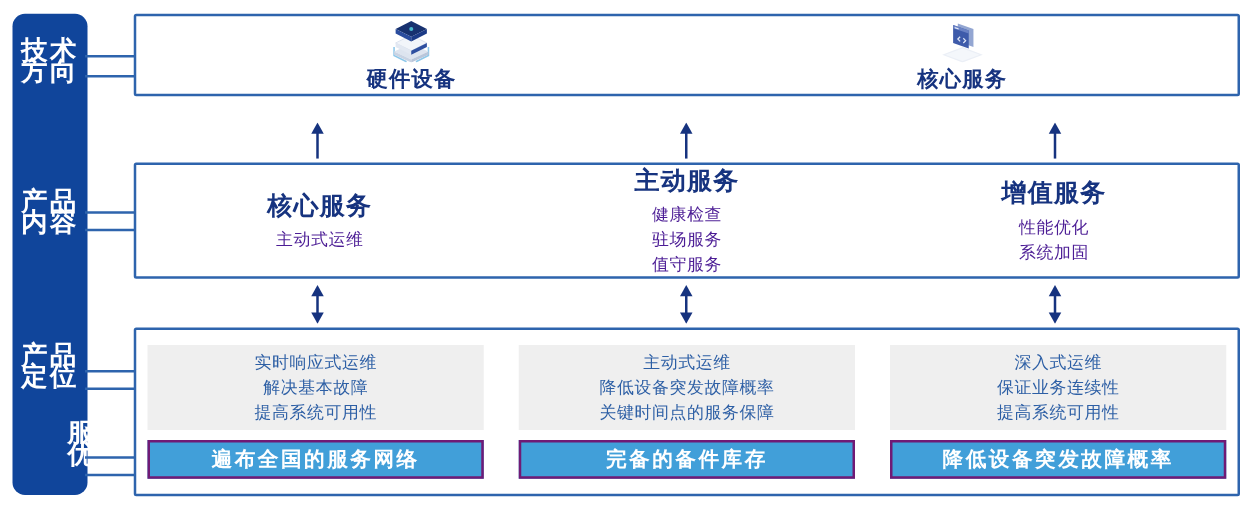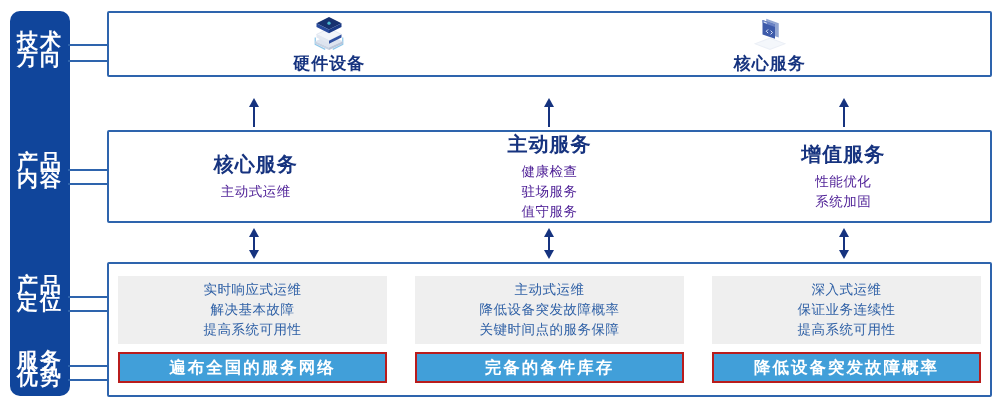--- a/index.html
+++ b/index.html
@@ -17,21 +17,21 @@
   }
   .side-label{
     position:absolute;left:0;width:60px;text-align:center;
     color:#ffffff;font-weight:bold;font-size:21px;line-height:17px;
     letter-spacing:2px;
   }
   .side-label span{display:block;}
   .side-label.p1{top:21px;}
   .side-label.p2{top:142px;}
   .side-label.p3{top:265px;}
-  .side-label.p4{top:340px;}
+  .side-label.p4{top:327px;padding-left:37px;}
 
   
   .conn{position:absolute;left:68px;width:40px;height:1.5px;background:#2E64AD;}
 
   
   .box{
     position:absolute;left:107px;width:885px;box-sizing:border-box;
     background:#ffffff;border:2px solid #2E64AD;border-radius:2px;
     display:flex;flex-direction:row;
   }
@@ -52,21 +52,21 @@
 
   
   .pos-col{justify-content:flex-start;}
   .panel{
     width:100%;height:71px;background:#EFEFEF;box-sizing:border-box;
     display:flex;flex-direction:column;align-items:center;justify-content:center;
   }
   .panel-line{font-size:13.5px;line-height:20px;color:#2D5FA5;letter-spacing:0.5px;}
   .banner{
     width:100%;height:32px;margin-top:8px;box-sizing:border-box;
-    background:#419FD9;border:2px solid #b91c1c;
+    background:#419FD9;border:2px solid #701a75;
     display:flex;align-items:center;justify-content:center;
     color:#ffffff;font-size:16.5px;font-weight:bold;letter-spacing:2px;
   }
 
   
   .arrow{position:absolute;width:14px;}
   .arrow svg{display:block;width:100%;height:100%;}
 </style>
 </head>
 <body>

